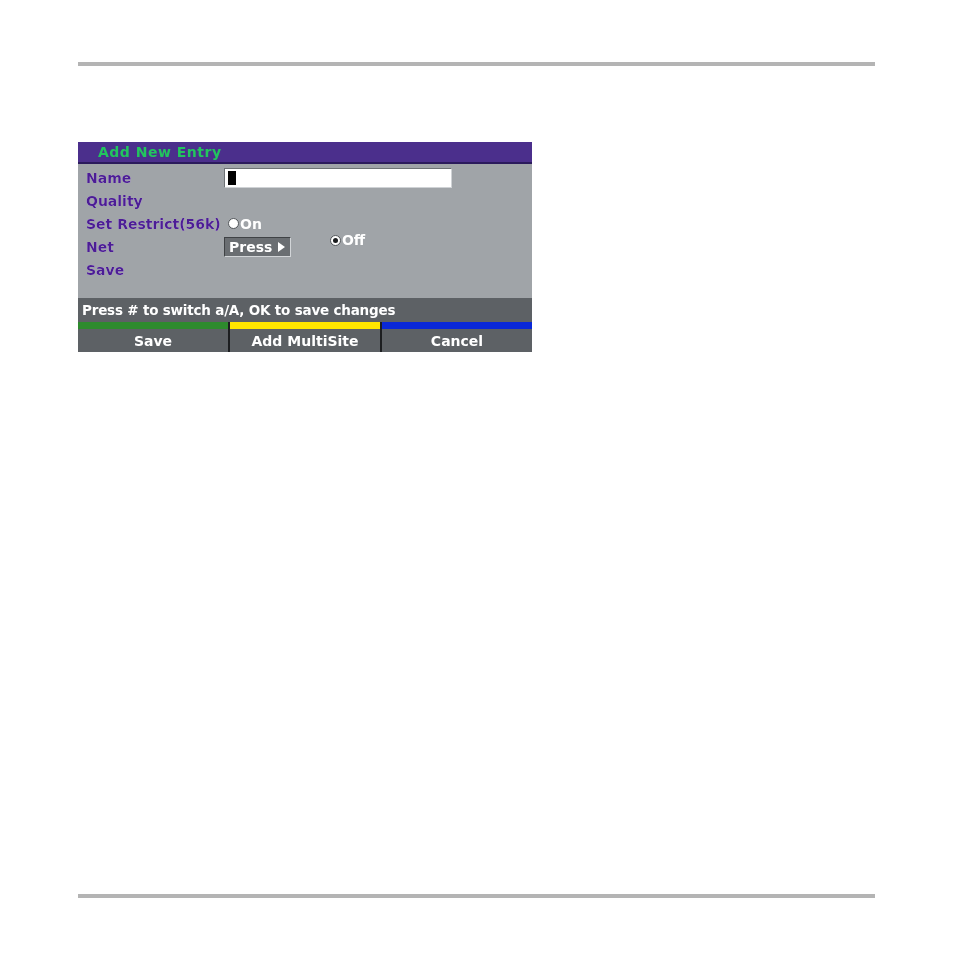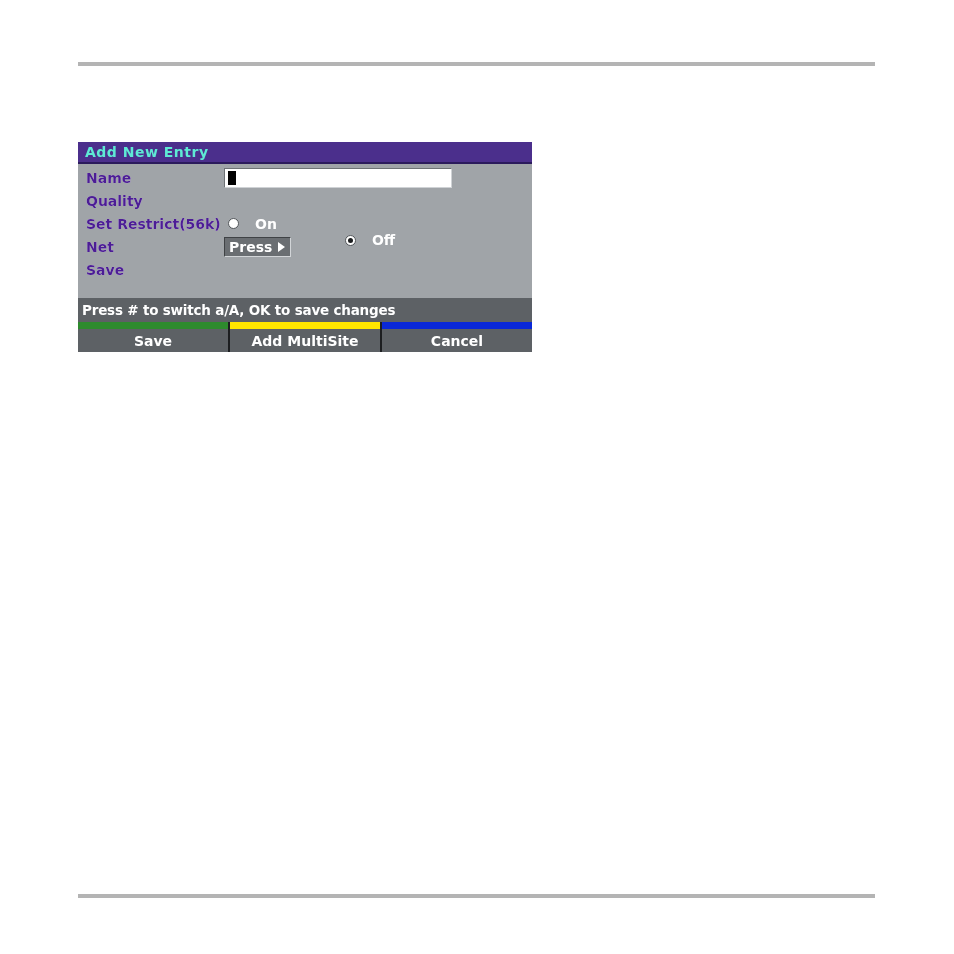--- a/index.html
+++ b/index.html
@@ -41,25 +41,25 @@
   
   .dlg-titlebar {
     height: 22px;
     background: #4b2f8c;
     border-bottom: 2px solid #2b1a5c;
     display: flex;
     align-items: center;
     box-sizing: border-box;
   }
   .dlg-title {
-    color: #5eead4;
+    color: #22c55e;
     font-size: 14px;
     font-weight: bold;
     letter-spacing: 0.5px;
-    padding-left: 7px;
+    padding-left: 20px;
     white-space: nowrap;
   }
 
   
   .dlg-body {
     position: relative;
     height: 134px;
     background: #a0a4a8;
     padding-top: 2px;
     box-sizing: border-box;
@@ -159,21 +159,21 @@
   }
 
   
   .radio-group {
     display: flex;
     align-items: center;
   }
   .radio-item {
     display: flex;
     align-items: center;
-    gap: 16px;
+    gap: 1px;
   }
   .radio-item.radio-on  { margin-left: 4px; }
   .radio-item.radio-off { margin-left: 68px; margin-top: 33px; }
   .radio-dot {
     width: 11px;
     height: 11px;
     border-radius: 50%;
     background: #ffffff;
     border: 1px solid #53575b;
     box-sizing: border-box;

